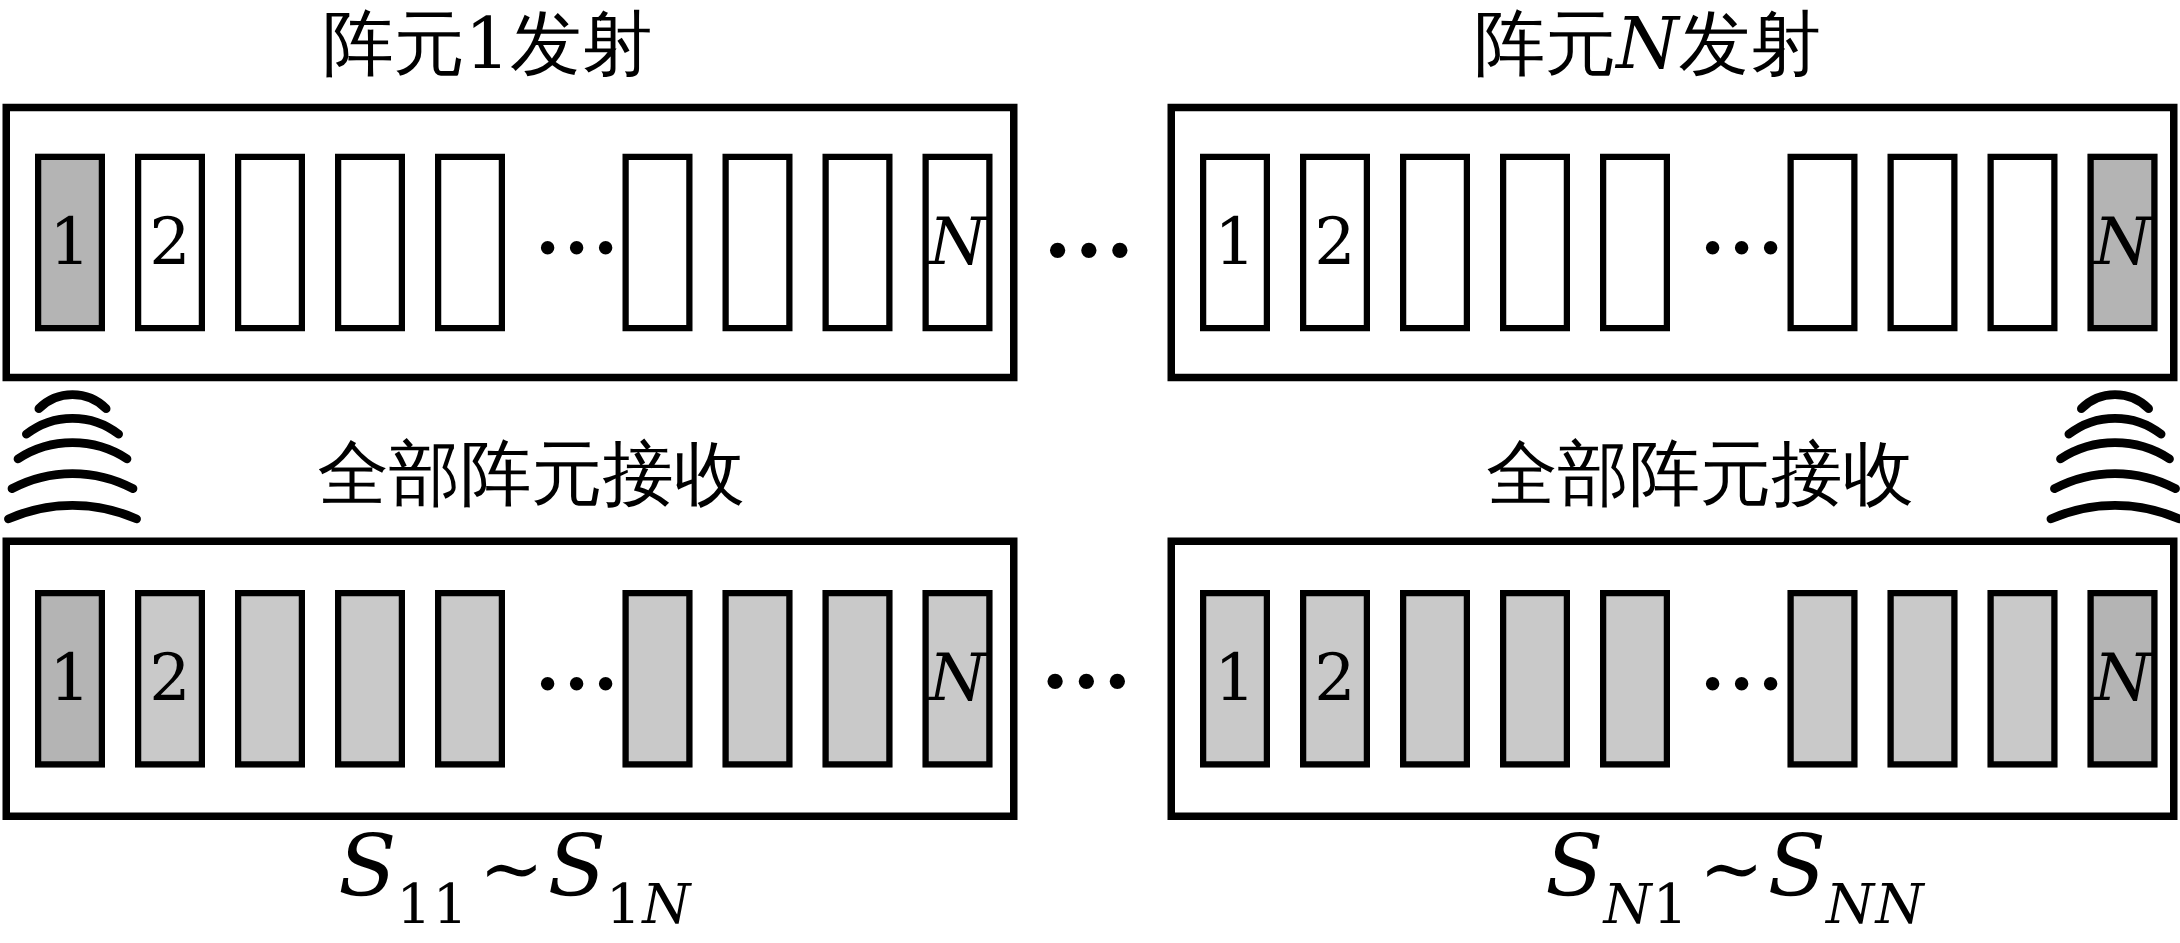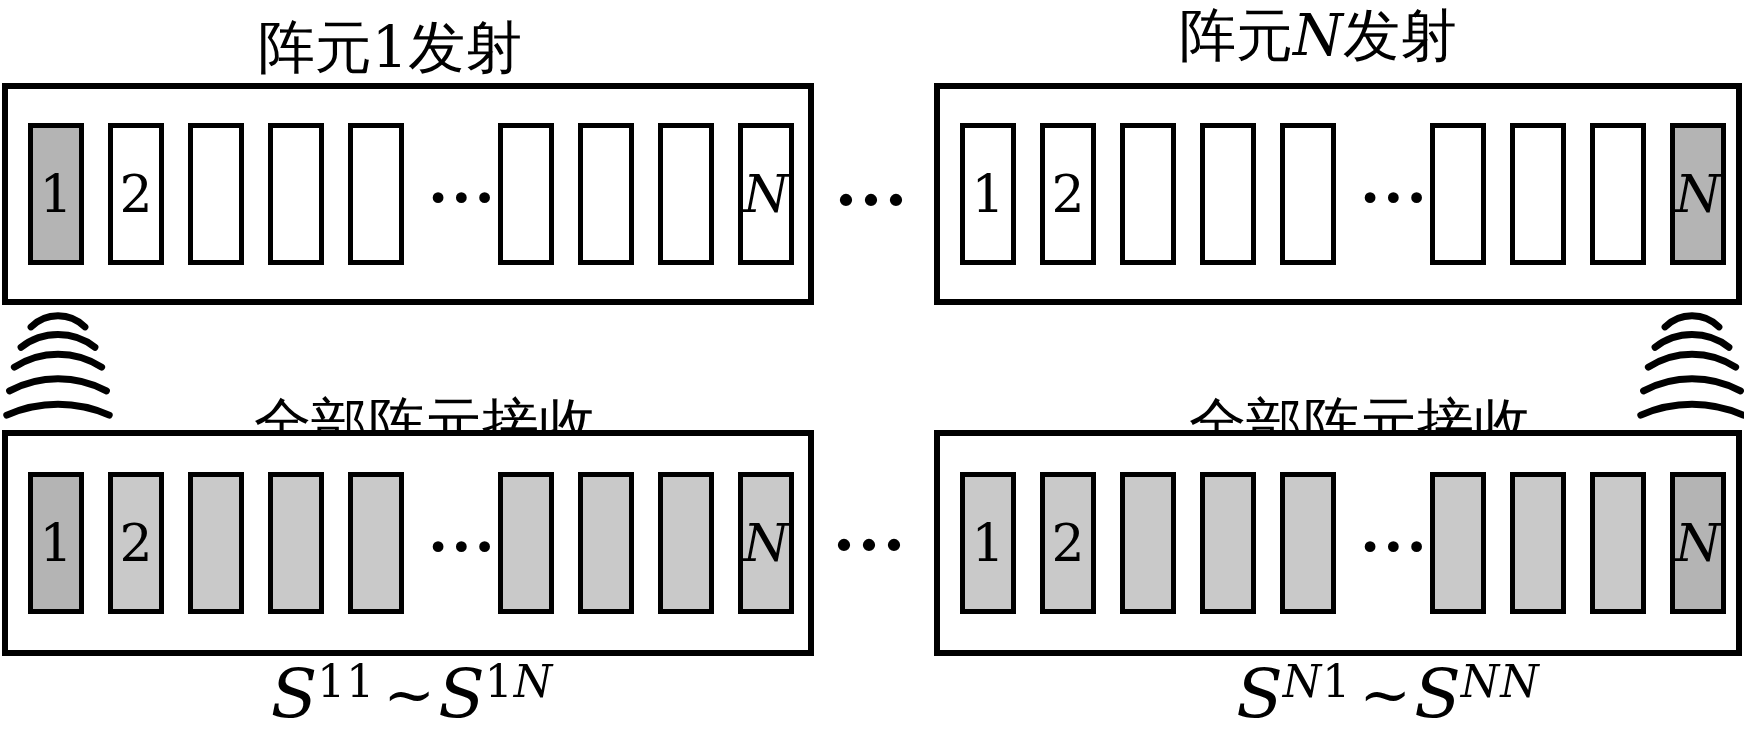--- a/index.html
+++ b/index.html
@@ -3,21 +3,21 @@
 <meta charset="utf-8">
 <style>
   html,body{margin:0;padding:0;background:#fff;}
   .canvas{
     position:relative;width:1744px;height:754px;background:#fff;overflow:hidden;
     font-family:"DejaVu Serif","Liberation Serif",serif;color:#000;
   }
   .abs{position:absolute;}
   
   .title{font-size:57px;line-height:62px;white-space:nowrap;transform:translateX(-50%);}
-  .caption{font-size:57px;line-height:62px;white-space:nowrap;transform:translateX(-50%);margin-top:45px;}
+  .caption{font-size:57px;line-height:62px;white-space:nowrap;transform:translateX(-50%);}
   .it{font-style:italic;}
   
   .abox{
     position:absolute;border:6px solid #000;background:#fff;box-sizing:border-box;
     display:flex;align-items:center;gap:24px;padding-left:20px;
   }
   .el{
     flex:0 0 auto;width:56px;height:142px;border:5px solid #000;box-sizing:border-box;
     background:#fff;display:flex;align-items:center;justify-content:center;
   }
@@ -28,32 +28,32 @@
     flex:0 0 auto;width:46px;height:142px;text-align:center;
     font-size:58px;font-weight:bold;letter-spacing:3px;line-height:150px;
   }
   .mid-dots{
     font-size:66px;font-weight:bold;letter-spacing:2px;line-height:56px;
     transform:translateX(-50%);white-space:nowrap;
   }
   
   .s-label{display:flex;align-items:flex-start;transform:translateX(-50%);white-space:nowrap;}
   .s-label .S{font-size:68px;font-style:italic;line-height:1;}
-  .s-label .sub{font-size:44px;line-height:1;letter-spacing:1px;text-align:right;}
+  .s-label .sub{font-size:44px;line-height:1;margin-top:42px;letter-spacing:1px;text-align:right;}
   .s-label .tilde{font-size:62px;line-height:1;margin:4px 3px 0 8px;}
   
   .waves{position:absolute;}
   .waves path{fill:none;stroke:#000;stroke-width:7;stroke-linecap:round;}
 </style>
 </head>
 <body>
 
 <div class="canvas">
 
-  <div class="abs title" style="left:390px;top:16px;"><span>阵元</span><span>1</span><span>发射</span></div>
+  <div class="abs title" style="left:390px;top:4px;"><span>阵元</span><span>1</span><span>发射</span></div>
 
   <div class="abs title" style="left:1318px;top:4px;"><span>阵元</span><span class="it">N</span><span>发射</span></div>
 
   <div class="abox" style="left:2px;top:83px;width:812px;height:222px;">
     <div class="el tx">
         <span class="num">1</span>
       </div>
     <div class="el">
         <span class="num">2</span>
       </div>

